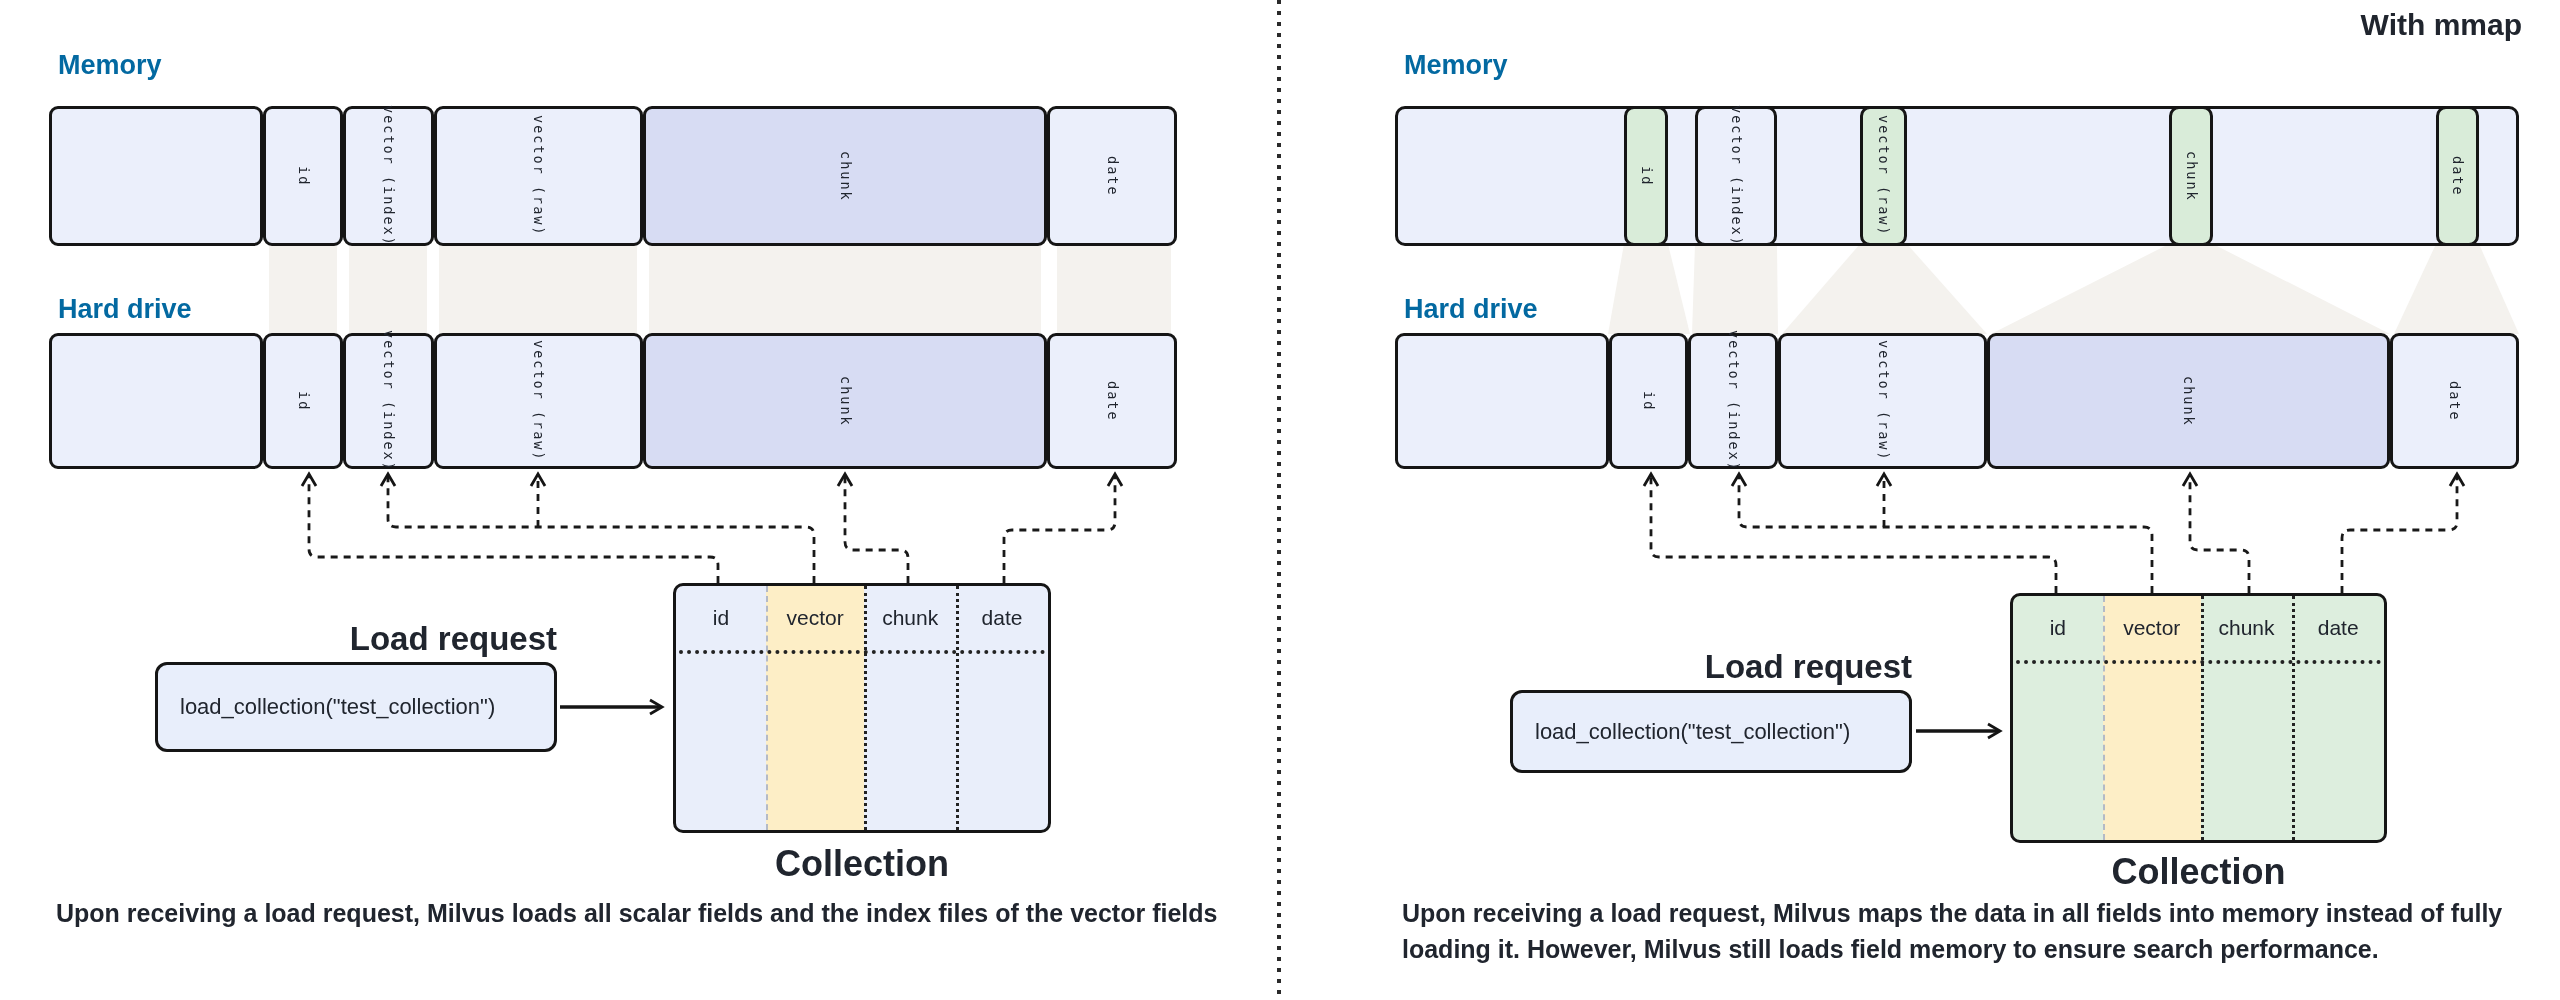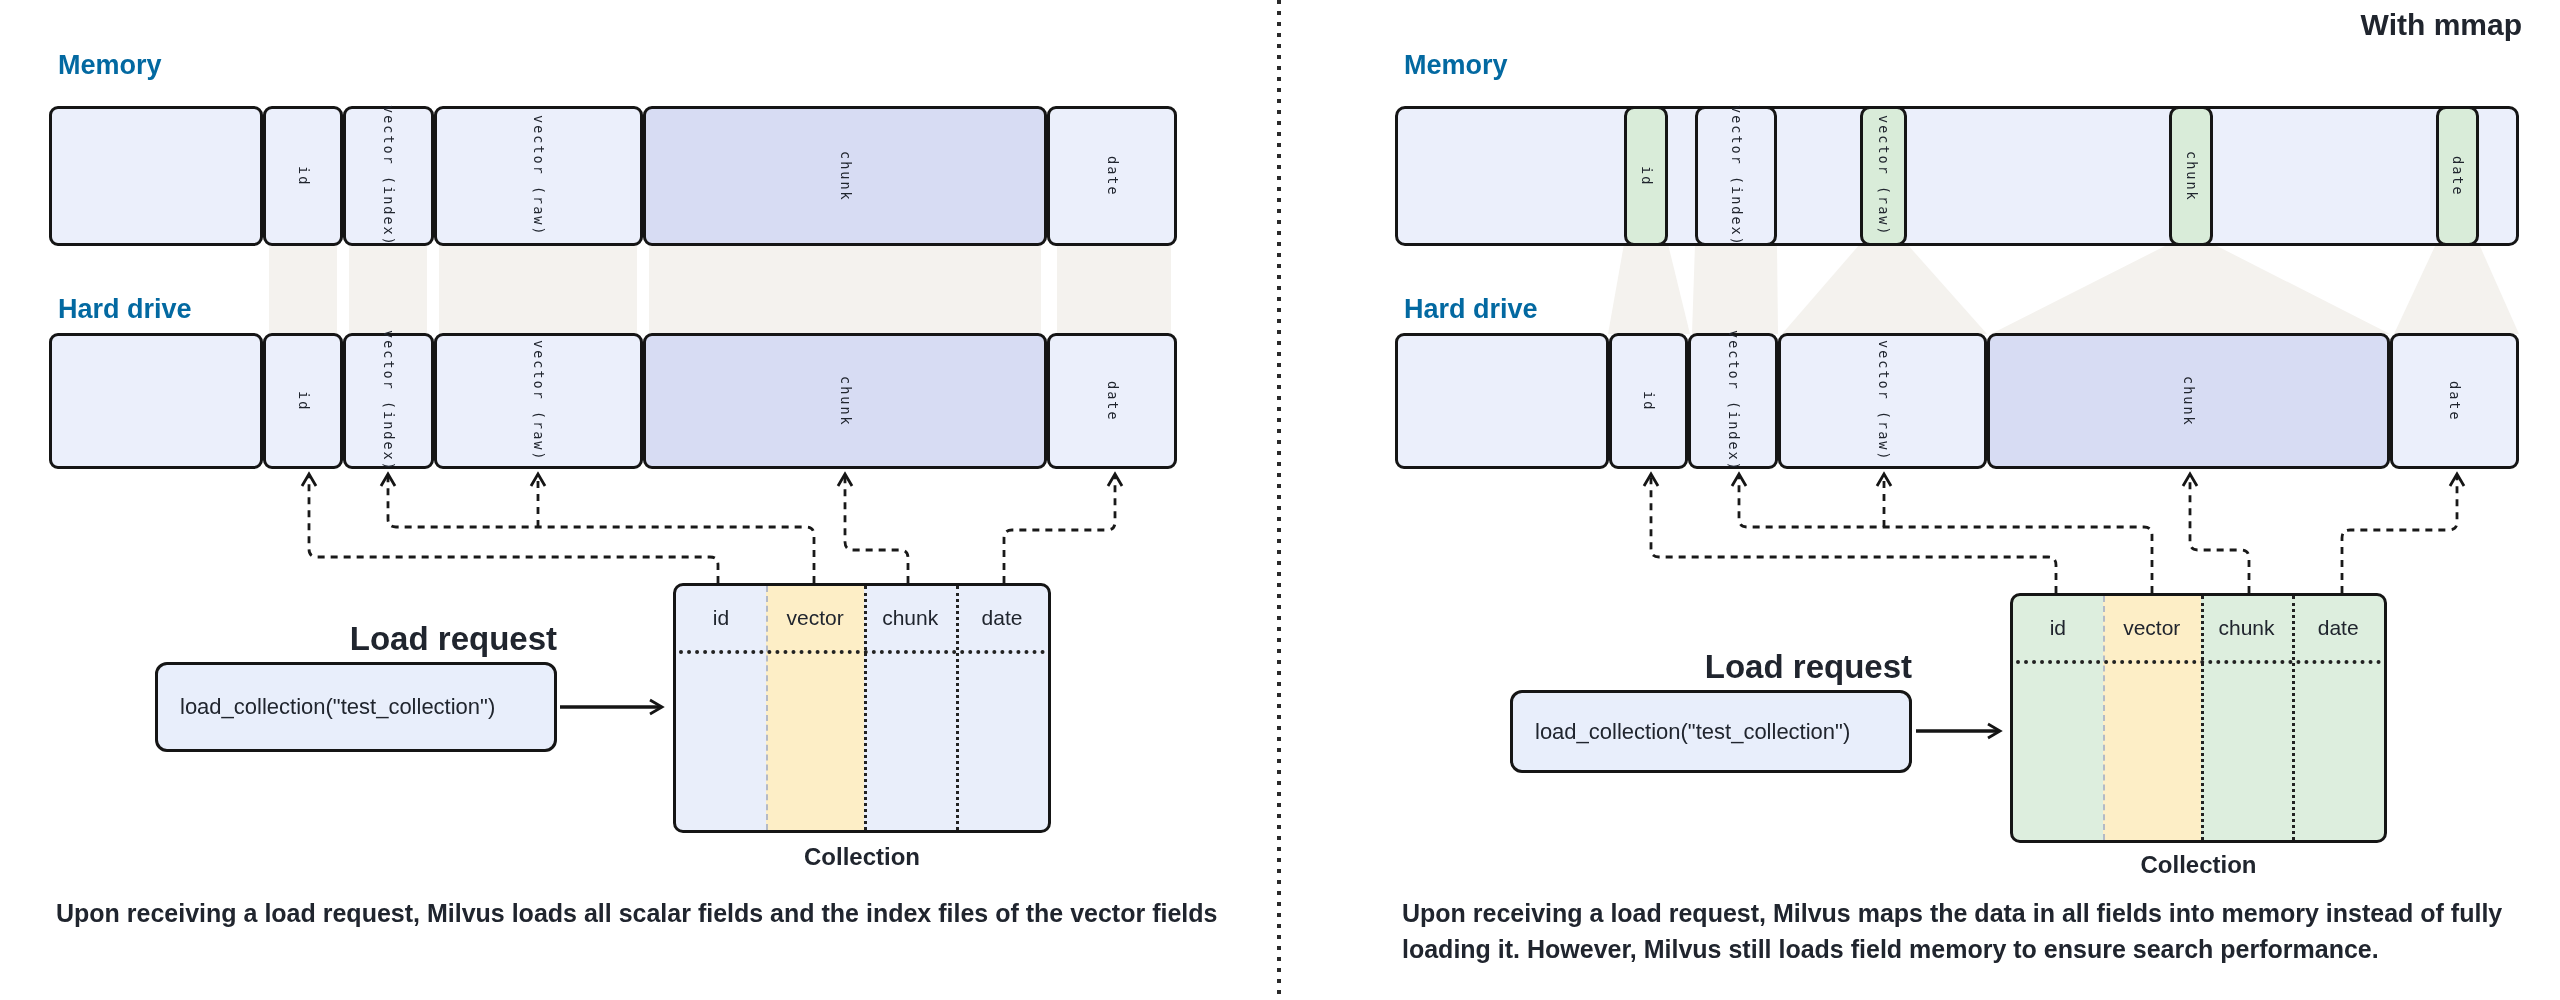--- a/index.html
+++ b/index.html
@@ -38,21 +38,21 @@
   .ctable.green{background:#ddeede;}
   .ycol{position:absolute;top:0;bottom:0;left:24.2%;width:26.4%;background:#fdeec6;}
   .cdiv{position:absolute;top:0;bottom:0;width:0;}
   .cdiv.d1{left:24.2%;border-left:2.5px dashed #b4bac6;}
   .cdiv.d2{left:50.6%;border-left:3px dotted #222;}
   .cdiv.d3{left:75.3%;border-left:3px dotted #222;}
   .chead{position:absolute;left:0;right:0;top:0;height:64px;display:flex;}
   .chead .cell{display:flex;align-items:center;justify-content:center;font-size:21px;color:#20252e;}
   .c1{width:24.2%}.c2{width:26.4%}.c3{width:24.7%}.c4{width:24.7%}
   .chrule{position:absolute;left:3px;right:3px;top:64px;border-top:4px dotted #222;}
-  .collection-label{position:absolute;text-align:center;font-size:24px;font-weight:700;}
+  .collection-label{position:absolute;text-align:center;font-size:36px;font-weight:700;}
 
   .caption{position:absolute;font-size:25px;font-weight:700;line-height:1.42;color:#20252e;}
 
   .divider{position:absolute;left:1277px;top:0;width:4px;height:1000px;
            background:repeating-linear-gradient(to bottom,#2a2a2a 0 4px,transparent 4px 11px);}
 </style>
 </head>
 <body>
 
 <div id="stage">

